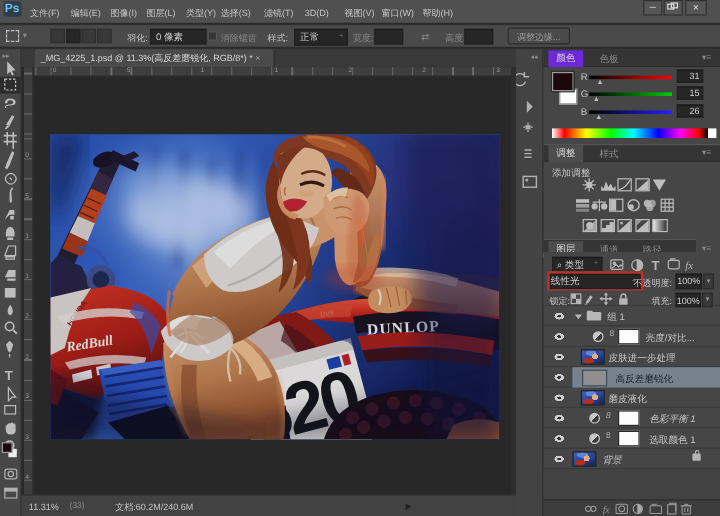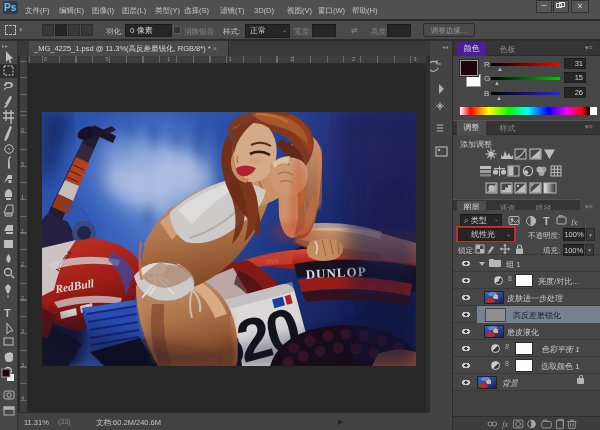--- a/index.html
+++ b/index.html
@@ -385,21 +385,21 @@
         <path d="M7 84 L13 84 M7 87 L13 87 M7 90 L13 90"></path>
         <rect x="6" y="106" width="11" height="9"></rect>
           <circle cx="9" cy="109" r="1.3" fill="#b0b0b0" stroke="none"></circle>
       </g>
     </svg>
   </div>
 
   <div id="panels" class="abs" style="left:453px;top:41px;width:147px;height:389px;background:#464646;">
 
     <div class="abs" style="left:0;top:0;width:147px;height:15px;background:#353535;border-bottom:1px solid #2b2b2b;">
-      <div class="abs" style="left:4px;top:1px;width:29px;height:14px;background:#4c1d95;color:#d8d8d8;font-size:8px;text-align:center;line-height:14px;">颜色</div>
+      <div class="abs" style="left:4px;top:1px;width:29px;height:14px;background:#6d28d9;color:#d8d8d8;font-size:8px;text-align:center;line-height:14px;">颜色</div>
       <div class="abs dim" style="left:40px;top:3px;width:29px;font-size:8px;text-align:center;">色板</div>
       <div class="abs dim" style="left:132px;top:3px;font-size:7px;">▾≡</div>
     </div>
     <div class="abs" style="left:0;top:15px;width:147px;height:64px;background:#464646;">
 
       <div class="abs" style="left:13px;top:18px;width:15px;height:13px;background:#fff;border:1px solid #999;"></div>
       <div class="abs" style="left:7px;top:4px;width:18px;height:16px;background:#1c080c;border:1px solid #9a9a9a;outline:1px solid #2e2e2e;"></div>
 
       <div class="abs t" style="left:31px;top:4px;">R</div>
       <div class="abs" style="left:38px;top:7px;width:69px;height:3px;background:linear-gradient(90deg,#000,#f00);"></div>
@@ -518,21 +518,21 @@
             <text x="36" y="11" font-size="11" fill="#b5b5b5" stroke="none" font-weight="bold" font-family="Liberation Sans">T</text>
             <rect x="50" y="3" width="9" height="7" rx="1"></rect>
               <path d="M52 3 L52 1.8 L56 1.8"></path>
             <text x="64" y="10.5" font-size="9" fill="#b5b5b5" stroke="none" font-style="italic" font-family="Liberation Serif">fx</text>
           </g>
         </svg>
       </div>
     </div>
 
     <div class="abs" style="left:0;top:185px;width:147px;height:16px;background:#464646;">
-      <div class="abs inp" style="left:5px;top:2px;width:56px;height:13px;font-size:8px;line-height:12px;padding-left:12px;color:#ccc;outline:2px solid #c03028;">线性光<span class="dim" style="float:right;margin-right:3px;font-size:6px;">÷</span></div>
+      <div class="abs inp" style="left:5px;top:2px;width:76px;height:13px;font-size:8px;line-height:12px;padding-left:0;color:#ccc;outline:2px solid #c03028;">线性光<span class="dim" style="float:right;margin-right:3px;font-size:6px;">÷</span></div>
       <div class="abs t" style="left:75px;top:5px;font-size:7.5px;">不透明度:</div>
       <div class="abs inp" style="left:110px;top:2px;width:22px;height:13px;font-size:7.5px;line-height:12px;text-align:center;">100%</div>
       <div class="abs" style="left:133px;top:2px;width:9px;height:13px;background:#3a3a3a;border:1px solid #2a2a2a;color:#999;font-size:5px;text-align:center;line-height:12px;">▼</div>
     </div>
 
     <div class="abs" style="left:0;top:201px;width:147px;height:13px;background:#464646;border-bottom:1px solid #3a3a3a;">
       <div class="abs t" style="left:5px;top:4px;font-size:7.5px;">锁定:</div>
       <div class="abs" id="lockicons" style="left:22px;top:1px;width:62px;height:12px;">
         <svg width="62" height="12" style="position:absolute">
           <g fill="#b5b5b5">

